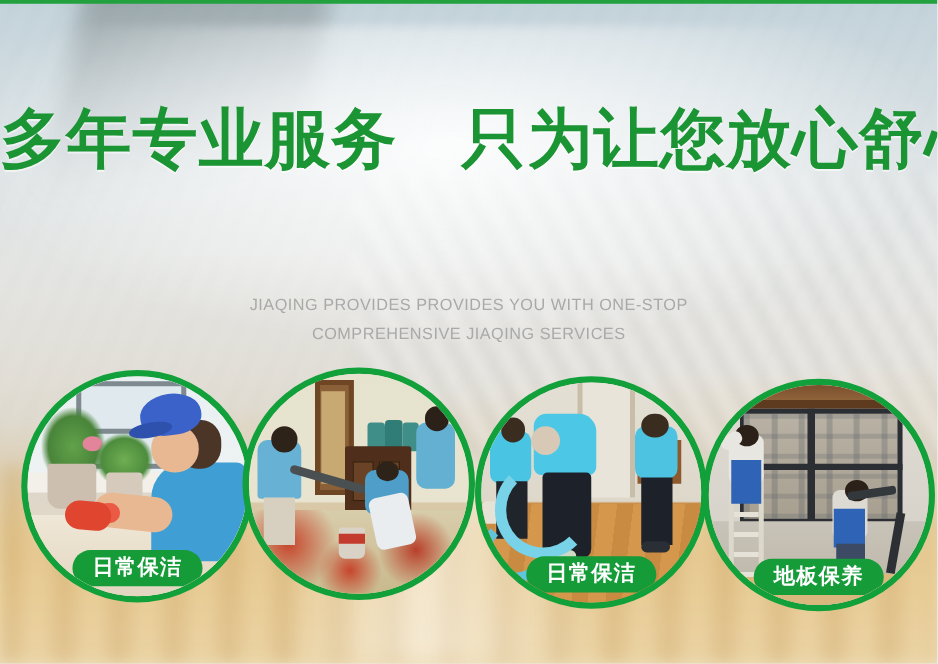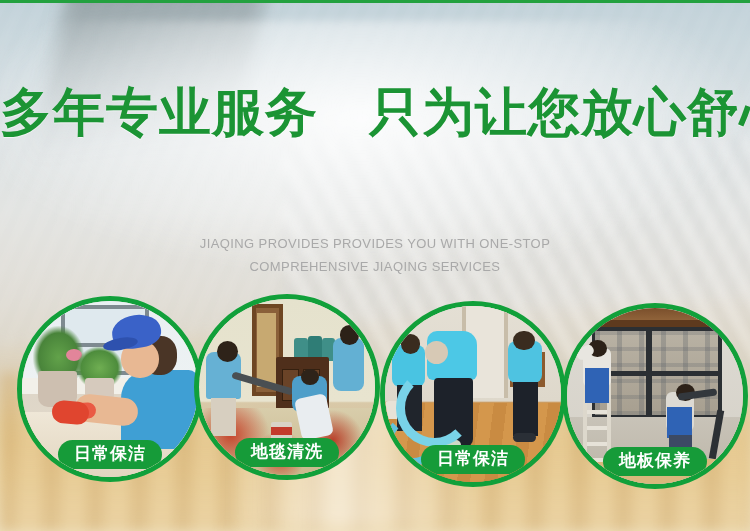--- a/index.html
+++ b/index.html
@@ -375,21 +375,20 @@
       <div class="p2-w1body"></div>
       <div class="p2-w1head"></div>
       <div class="p2-w1leg"></div>
       <div class="p2-hose"></div>
       <div class="p2-w2body"></div>
       <div class="p2-w2head"></div>
       <div class="p2-mach"></div>
       <div class="p2-bucket"></div>
       <div class="p2-bucketband"></div>
     </div>
-    <div class="label">地毯清洗</div>
   </div>
 
   <div class="circle" id="circle-3">
     <div class="photo">
       <div class="p3-wall"></div>
       <div class="p3-doorw"></div>
       <div class="p3-cab"></div>
       <div class="p3-floor"></div>
       <div class="p3-mat"></div>
       <div class="p3-w1body"></div>

